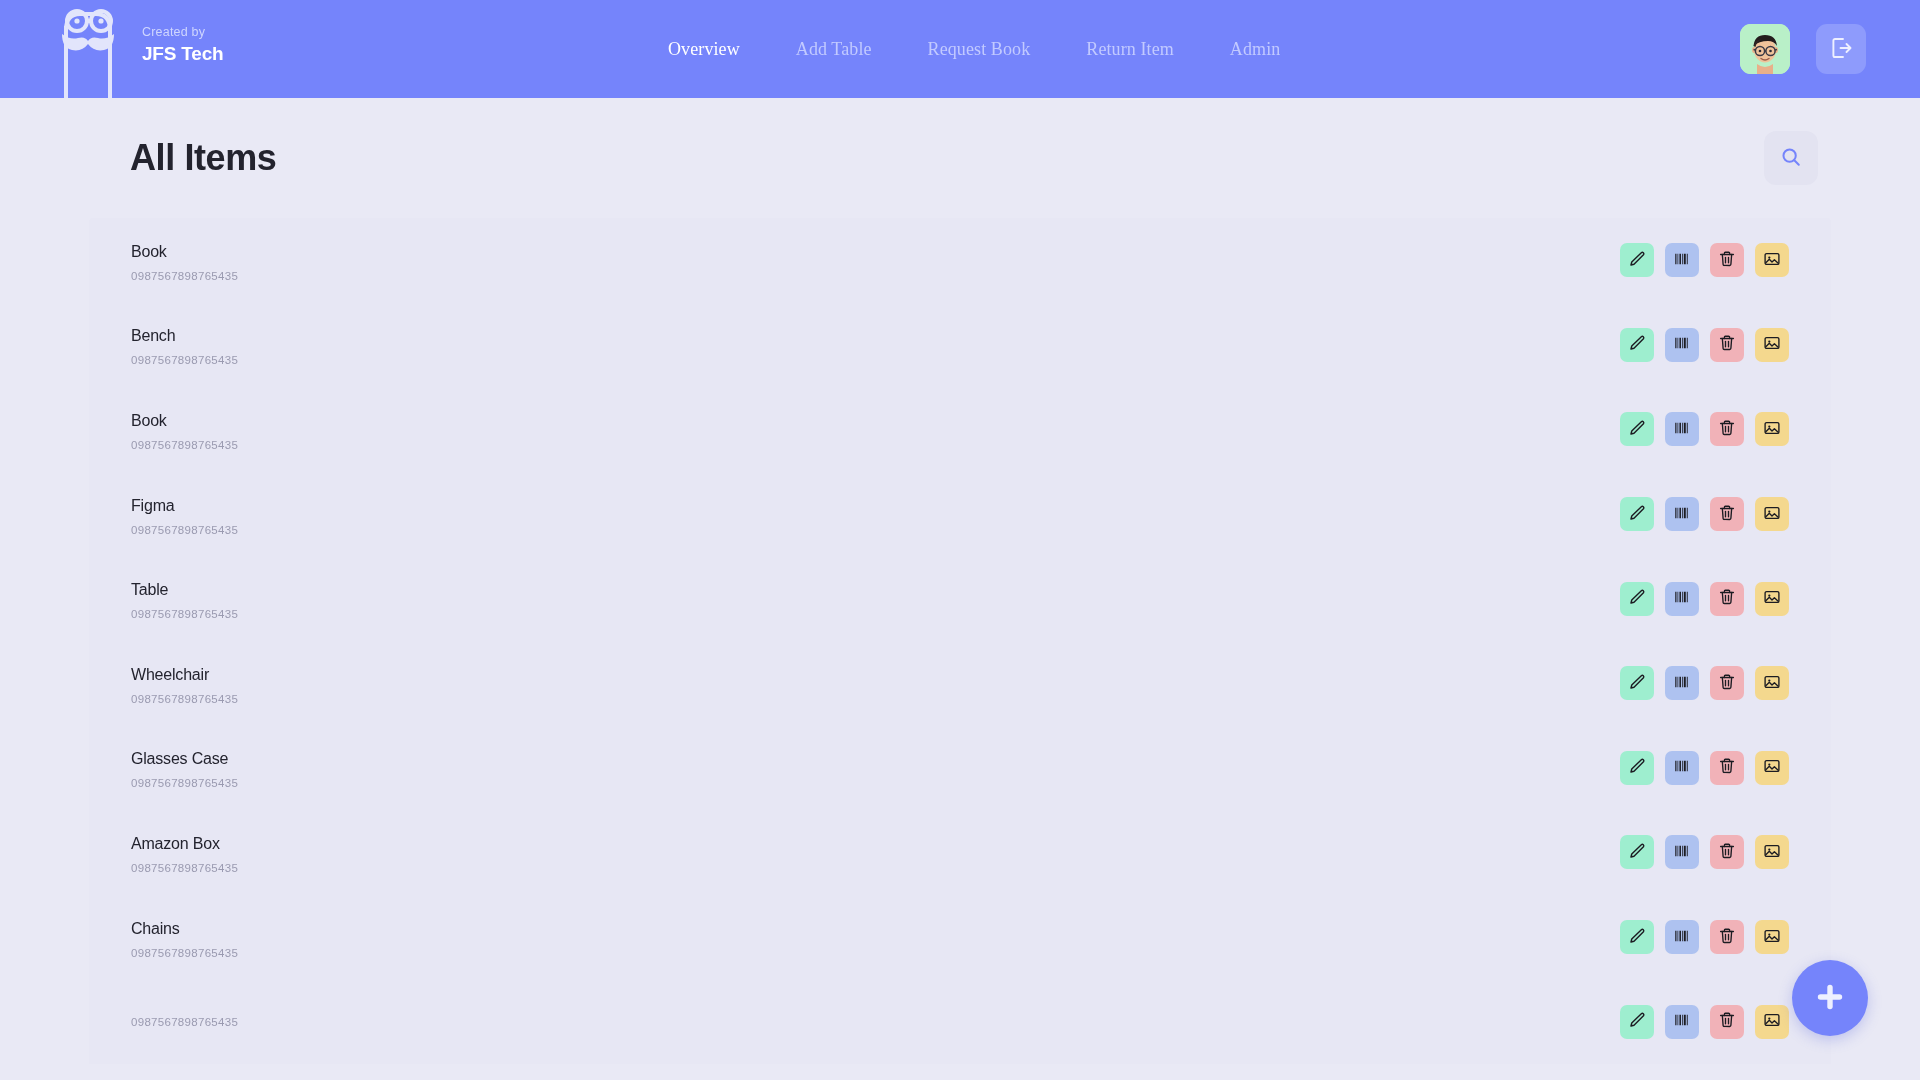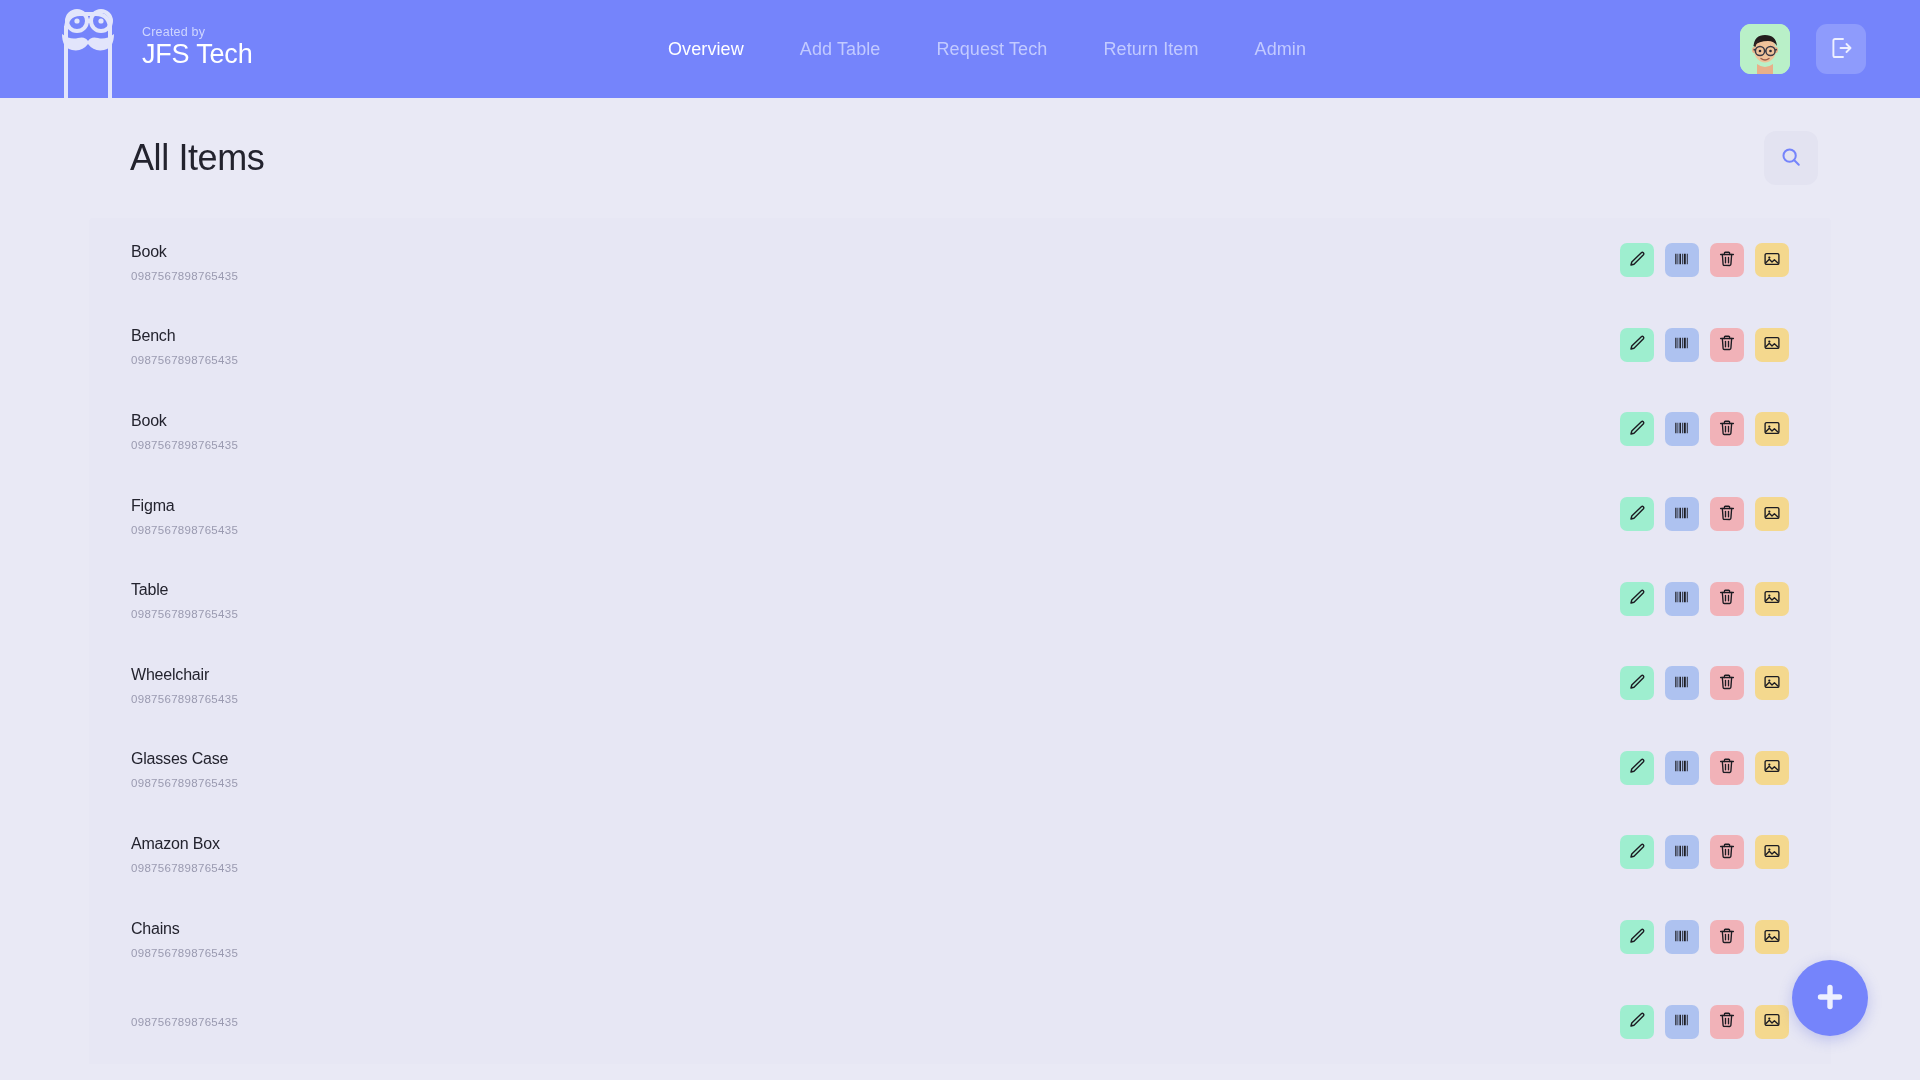--- a/index.html
+++ b/index.html
@@ -41,22 +41,22 @@
     color: #ffffff;
   }
   .brand-created {
     font-size: 12.5px;
     color: #cfd6fe;
     letter-spacing: .2px;
     line-height: 14px;
     font-weight: 400;
   }
   .brand-name {
-    font-size: 27px;
-    font-weight: 400;
+    font-size: 19px;
+    font-weight: 700;
     letter-spacing: -.2px;
     line-height: 28px;
     color: #ffffff;
   }
 
   .nav-links {
     position: absolute;
     left: 640px;
     top: 0;
     height: 98px;
@@ -65,20 +65,21 @@
     gap: 0px;
   }
   .nav-link {
     font-size: 18px;
     color: #c2caff;
     text-decoration: none;
     padding: 0 28px;
     line-height: 98px;
     white-space: nowrap;
     letter-spacing: .1px;
+    font-family: Liberation Serif, serif;
   }
   .nav-link.active { color: #ffffff; }
 
   .nav-right {
     position: absolute;
     right: 54px;
     top: 0;
     height: 98px;
     display: flex;
     align-items: center;
@@ -116,21 +117,21 @@
 
   .page-head {
     display: flex;
     align-items: center;
     justify-content: space-between;
     padding: 0 102px 0 130px;
     height: 120px;
   }
   .page-title {
     font-size: 36px;
-    font-weight: 400;
+    font-weight: 700;
     color: #23232e;
     letter-spacing: -.4px;
   }
   .search-btn {
     width: 54px;
     height: 54px;
     border-radius: 12px;
     background: #e3e3f1;
     border: none;
     display: flex;
@@ -230,21 +231,21 @@
     </span>
     <span class="brand-text">
       <span class="brand-created">Created by</span>
       <div class="brand-name">JFS Tech</div>
     </span>
   </div>
 
   <nav class="nav-links">
     <a class="nav-link active" href="#">Overview</a>
     <a class="nav-link" href="#">Add Table</a>
-    <a class="nav-link" href="#">Request Tech</a>
+    <a class="nav-link" href="#">Request Book</a>
     <a class="nav-link" href="#">Return Item</a>
     <a class="nav-link" href="#">Admin</a>
   </nav>
 
   <div class="nav-right">
     <span class="avatar">
       <svg width="50" height="50" viewBox="0 0 50 50" xmlns="http://www.w3.org/2000/svg">
         <rect width="50" height="50" fill="#b9f0c8"></rect>
 
         <path d="M17 40 q8 6 16 0 v10 h-16 z" fill="#e8b08a"></path>

